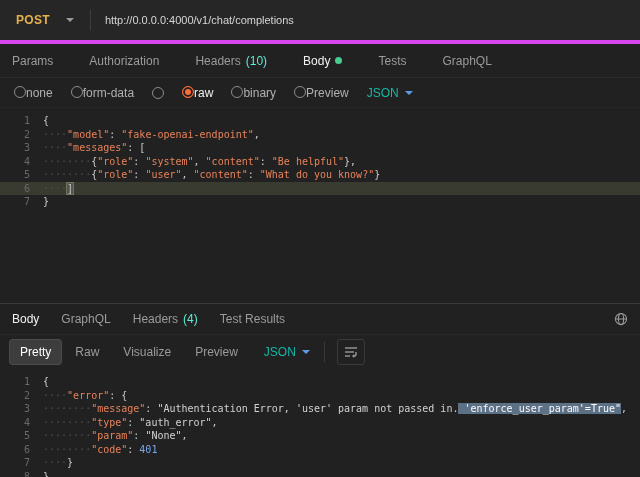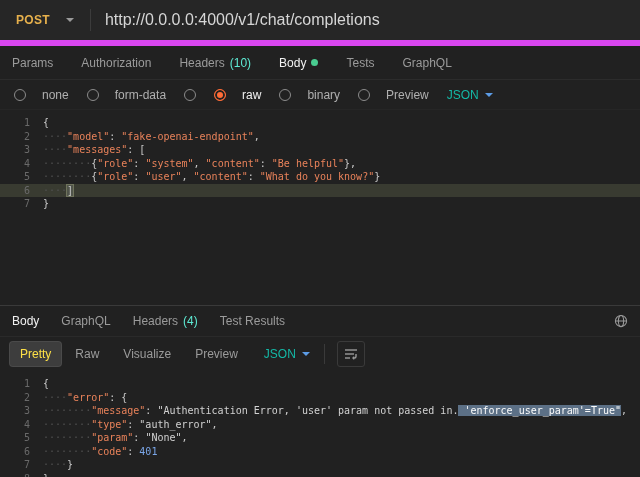--- a/index.html
+++ b/index.html
@@ -1,38 +1,38 @@
 <!DOCTYPE html>
 <html><head>
 <meta charset="utf-8">
 <style>
   html,body{margin:0;padding:0;background:#212121}
   .app{position:relative;width:640px;height:477px;background:#212121;overflow:hidden;
        font-family:"Liberation Sans",sans-serif;color:#cccccc}
 
   
-  .topbar{height:40px;display:flex;align-items:center;background:#262626;border-bottom:6px solid #d946ef}
+  .topbar{height:40px;display:flex;align-items:center;background:#262626;border-bottom:4px solid #d946ef}
   .method-select{display:flex;align-items:center;gap:16px;padding:0 16px;height:100%;cursor:pointer}
   .method-label{font-size:12px;font-weight:700;color:#e6b04c;letter-spacing:.3px}
   .chev{width:0;height:0;border-left:4px solid transparent;border-right:4px solid transparent;border-top:4px solid #9a9a9a}
   .chev.blue{border-top-color:#5c9ce6}
   .vdiv{width:1px;height:22px;background:#3c3c3c}
-  .url{margin-left:14px;font-size:16px;color:#d6d6d6;white-space:nowrap}
-
-  
-  .reqtabs{height:33px;display:flex;align-items:center;gap:28px;padding:0 12px;font-size:12px;border-bottom:1px solid #2c2c2c}
+  .url{margin-left:14px;font-size:11px;color:#d6d6d6;white-space:nowrap}
+
+  
+  .reqtabs{height:33px;display:flex;align-items:center;gap:36px;padding:0 12px;font-size:12px;border-bottom:1px solid #2c2c2c}
   .tab{color:#9b9b9b;display:flex;align-items:center;gap:5px;cursor:pointer;white-space:nowrap}
   .tab.active{color:#f2f2f2}
   .count{color:#5eead4}
   .gdot{width:7px;height:7px;border-radius:50%;background:#49cc90}
 
   
   .radiorow{height:29px;display:flex;align-items:center;padding:0 14px;font-size:12px;border-bottom:1px solid #262626}
   .options{display:flex;align-items:center;gap:18px}
-  .radio{display:flex;align-items:center;gap:16px;color:#b0b0b0;cursor:pointer}
+  .radio{display:flex;gap:0;color:#b0b0b0;cursor:pointer}
   .rc{width:12px;height:12px;border-radius:50%;border:1px solid #8b8b8b;box-sizing:border-box;flex:none}
   .radio.sel .rc{border-color:#ff6c37;background:#ff6c37;box-shadow:inset 0 0 0 2px #212121}
   .radio.sel .rlabel{color:#f0f0f0}
   .lang-dropdown{display:flex;align-items:center;gap:6px;margin-left:18px;color:#14b8a6;cursor:pointer}
 
   
   .editor{font-family:"DejaVu Sans Mono",monospace;font-size:10px;padding-top:6px;overflow:hidden}
   .editor.request{height:195px;box-sizing:border-box}
   .editor.response{height:116px;box-sizing:border-box}
   .line{display:flex;height:13.5px;line-height:13.5px;white-space:pre}
@@ -51,21 +51,21 @@
   
   .resptabs{height:30px;display:flex;align-items:center;padding:0 12px;font-size:12px;
             border-top:1px solid #3a3a3a;border-bottom:1px solid #2a2a2a;position:relative}
   .resptabs .tabs{display:flex;gap:22px}
   .globe{position:absolute;right:12px;top:50%;transform:translateY(-50%);display:flex;cursor:pointer}
 
   
   .resptoolbar{height:34px;display:flex;align-items:center;padding:0 10px;font-size:12px}
   .views{display:flex;align-items:center;gap:4px}
   .view{padding:5px 10px;color:#9b9b9b;cursor:pointer;border-radius:3px}
-  .view.active{background:#3d3d3d;color:#fde047;box-shadow:0 0 0 1px #4a4a4a}
+  .view.active{background:#3d3d3d;color:#ffffff;box-shadow:0 0 0 1px #4a4a4a}
   .resptoolbar .lang-dropdown{margin-left:16px}
   .seg-div{width:1px;height:20px;background:#3a3a3a;margin-left:14px}
   .wrap-btn{width:26px;height:24px;border:1px solid #3a3a3a;border-radius:3px;display:flex;
             align-items:center;justify-content:center;margin-left:12px;cursor:pointer}
 </style>
 </head>
 <body>
 
 <div class="app">
 

